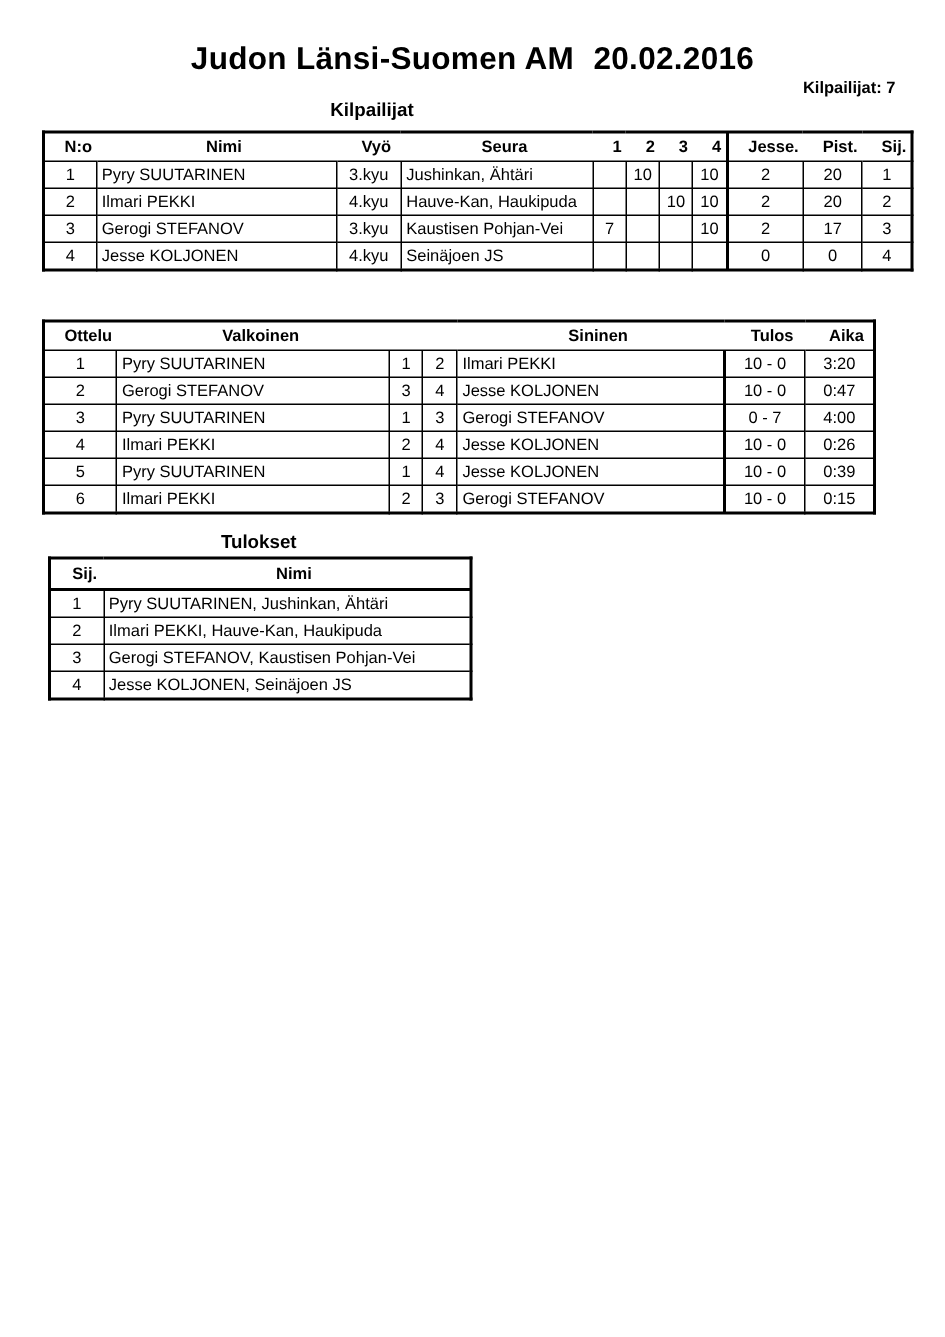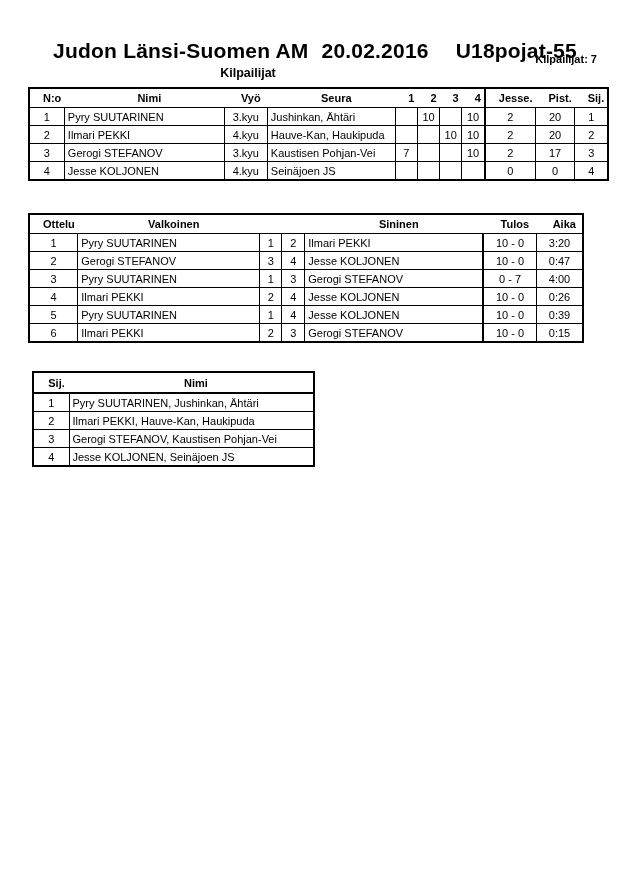--- a/index.html
+++ b/index.html
@@ -9,21 +9,20 @@
     background:#ffffff;
     color:#000000;
     font-family:"Liberation Sans", sans-serif;
     overflow:hidden;
   }
   .title {
     position:absolute; top:28px; left:0; width:630px;
     display:flex; justify-content:center; align-items:baseline;
     font-weight:bold; font-size:21px; line-height:1.1;
     letter-spacing:0.2px;
-    margin-top:11px;
   }
   .title .t-date { margin-left:13px; }
   .title .t-cat  { margin-left:27px; }
   .participants {
     position:absolute; top:53px; right:33px;
     font-weight:bold; font-size:11px;
   }
   .section-heading {
     position:absolute; text-align:center;
     font-weight:bold; font-size:12.5px;
@@ -61,21 +60,20 @@
   .tight { padding-left:1px; }
 </style>
 </head>
 <body>
 
 <div class="sheet">
 
   <div class="title">
     <span class="t-event">Judon Länsi-Suomen AM</span>
     <span class="t-date">20.02.2016</span>
-    <span class="t-cat">U18pojat-55</span>
   </div>
 
   <div class="participants">Kilpailijat: 7</div>
 
   <div id="heading-kilpailijat" class="section-heading">Kilpailijat</div>
 
   <table id="table-kilpailijat" class="tbl">
     <colgroup>
       <col style="width:27px">
         <col style="width:160px">
@@ -233,20 +231,21 @@
         <td class="t-left">Ilmari PEKKI</td>
         <td class="t-center">2</td>
         <td class="t-center">3</td>
         <td class="t-left">Gerogi STEFANOV</td>
         <td class="t-center sep">10 - 0</td>
         <td class="t-center">0:15</td>
       </tr>
     </tbody>
   </table>
 
+  <div id="heading-tulokset" class="section-heading">Tulokset</div>
 
   <table id="table-tulokset" class="tbl">
     <colgroup>
       <col style="width:36px">
         <col style="width:245px">
     </colgroup>
     <thead>
       <tr>
         <th class="t-center">Sij.</th>
         <th class="t-center">Nimi</th>

